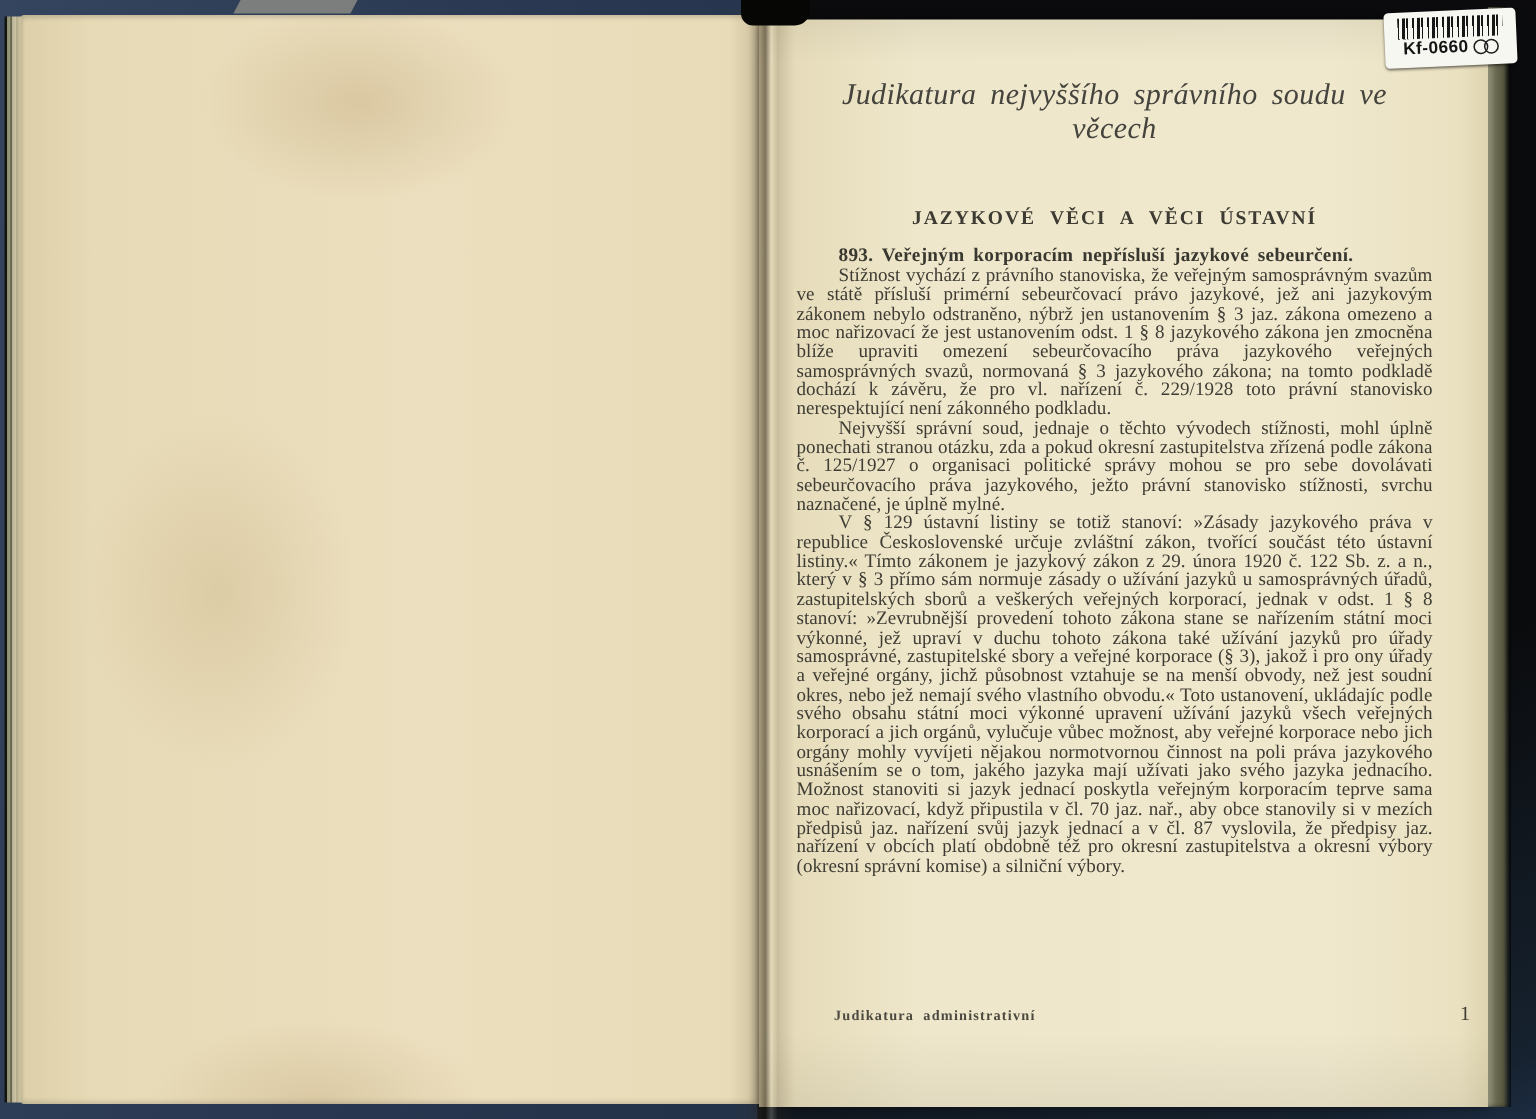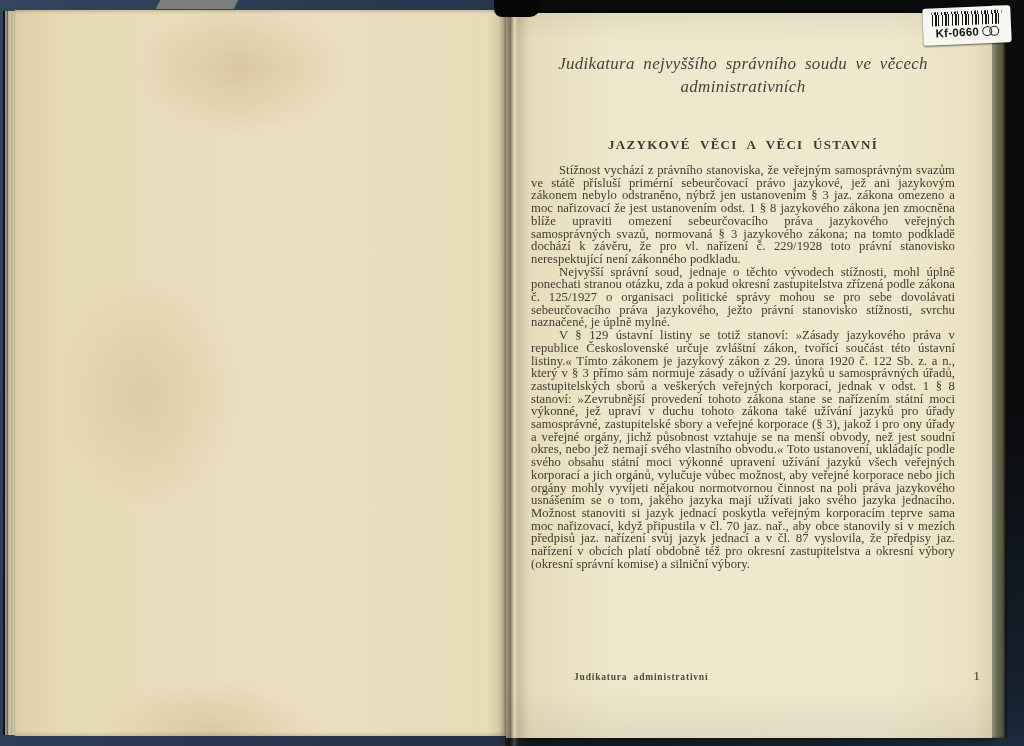--- a/index.html
+++ b/index.html
@@ -87,21 +87,21 @@
   .logo-circles{display:flex;align-items:center;}
   .logo-circles i{
     display:block;width:8px;height:8px;border:1.3px solid #1c1c1c;
     border-radius:50%;background:transparent;
   }
   .logo-circles i + i{margin-left:-3px;}
   
   .text-col{position:absolute;left:25px;top:0;width:424px;color:#3e3c34;}
   .book-title{
     position:absolute;left:0;top:39px;width:424px;text-align:center;
-    font-style:italic;font-size:17px;line-height:23px;
+    font-style:italic;font-size:20px;line-height:23px;
     letter-spacing:.3px;word-spacing:4px;color:#44433d;
   }
   .section-heading{
     position:absolute;left:0;top:124px;width:424px;text-align:center;
     font-weight:bold;font-size:13px;letter-spacing:1.3px;word-spacing:5px;color:#3c3a32;
   }
   .body-block{position:absolute;left:0;top:151px;width:424px;}
   .case-heading{
     font-weight:bold;font-size:12.8px;line-height:13.2px;
     text-indent:28px;letter-spacing:.2px;word-spacing:2.5px;margin:0;color:#393830;
@@ -110,46 +110,46 @@
     margin:0;font-size:12.7px;line-height:12.7px;
     text-align:justify;color:#3e3c34;letter-spacing:.05px;
   }
   .para.indent{text-indent:28px;}
   .page-footer{
     position:absolute;left:25px;top:655px;width:424px;
     display:flex;justify-content:space-between;align-items:baseline;
   }
   .footer-left{
     font-size:9.5px;font-weight:bold;letter-spacing:.8px;
-    word-spacing:3px;color:#4c4a40;margin-left:18px;
+    word-spacing:3px;color:#4c4a40;
   }
   .page-number{font-size:13.5px;color:#3e3c34;}
 </style>
 </head>
 <body>
 
 <div class="scene">
 
   <div class="cover-navy"></div>
   <div class="cover-wear"></div>
   <div class="page-edge-stack"></div>
 
   <div class="page-left"></div>
 
   <div class="page-right">
     <div class="text-col">
 
       <div class="book-title">
         <div>Judikatura nejvyššího správního soudu ve věcech</div>
-        <div>administrativních</div>
       </div>
 
       <div class="section-heading">JAZYKOVÉ VĚCI A VĚCI ÚSTAVNÍ</div>
 
       <div class="body-block">
+        <p class="case-heading">893. Veřejným korporacím nepřísluší jazykové sebeurčení.</p>
         <p class="para indent">Stížnost vychází z právního stanoviska, že veřejným samosprávným svazům ve státě přísluší primérní sebeurčovací právo jazykové, jež ani jazykovým zákonem nebylo odstraněno, nýbrž jen ustanovením § 3 jaz. zákona omezeno a moc nařizovací že jest ustanovením odst. 1 § 8 jazykového zákona jen zmocněna blíže upraviti omezení sebeurčovacího práva jazykového veřejných samosprávných svazů, normovaná § 3 jazykového zákona; na tomto podkladě dochází k závěru, že pro vl. nařízení č. 229/1928 toto právní stanovisko nerespektující není zákonného podkladu.</p>
         <p class="para indent">Nejvyšší správní soud, jednaje o těchto vývodech stížnosti, mohl úplně ponechati stranou otázku, zda a pokud okresní zastupitelstva zřízená podle zákona č. 125/1927 o organisaci politické správy mohou se pro sebe dovolávati sebeurčovacího práva jazykového, ježto právní stanovisko stížnosti, svrchu naznačené, je úplně mylné.</p>
         <p class="para indent">V § 129 ústavní listiny se totiž stanoví: »Zásady jazykového práva v republice Československé určuje zvláštní zákon, tvořící součást této ústavní listiny.« Tímto zákonem je jazykový zákon z 29. února 1920 č. 122 Sb. z. a n., který v § 3 přímo sám normuje zásady o užívání jazyků u samosprávných úřadů, zastupitelských sborů a veškerých veřejných korporací, jednak v odst. 1 § 8 stanoví: »Zevrubnější provedení tohoto zákona stane se nařízením státní moci výkonné, jež upraví v duchu tohoto zákona také užívání jazyků pro úřady samosprávné, zastupitelské sbory a veřejné korporace (§ 3), jakož i pro ony úřady a veřejné orgány, jichž působnost vztahuje se na menší obvody, než jest soudní okres, nebo jež nemají svého vlastního obvodu.« Toto ustanovení, ukládajíc podle svého obsahu státní moci výkonné upravení užívání jazyků všech veřejných korporací a jich orgánů, vylučuje vůbec možnost, aby veřejné korporace nebo jich orgány mohly vyvíjeti nějakou normotvornou činnost na poli práva jazykového usnášením se o tom, jakého jazyka mají užívati jako svého jazyka jednacího. Možnost stanoviti si jazyk jednací poskytla veřejným korporacím teprve sama moc nařizovací, když připustila v čl. 70 jaz. nař., aby obce stanovily si v mezích předpisů jaz. nařízení svůj jazyk jednací a v čl. 87 vyslovila, že předpisy jaz. nařízení v obcích platí obdobně též pro okresní zastupitelstva a okresní výbory (okresní správní komise) a silniční výbory.</p>
       </div>
 
       <div class="page-footer">
         <span class="footer-left">Judikatura administrativní</span>
         <span class="page-number">1</span>
       </div>
 

